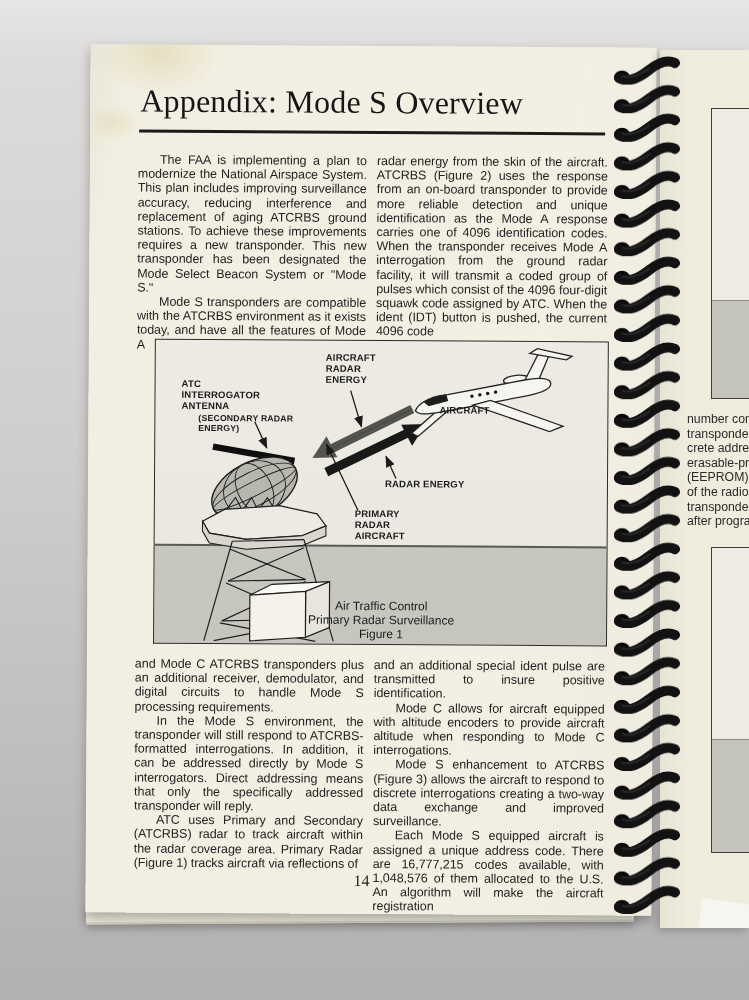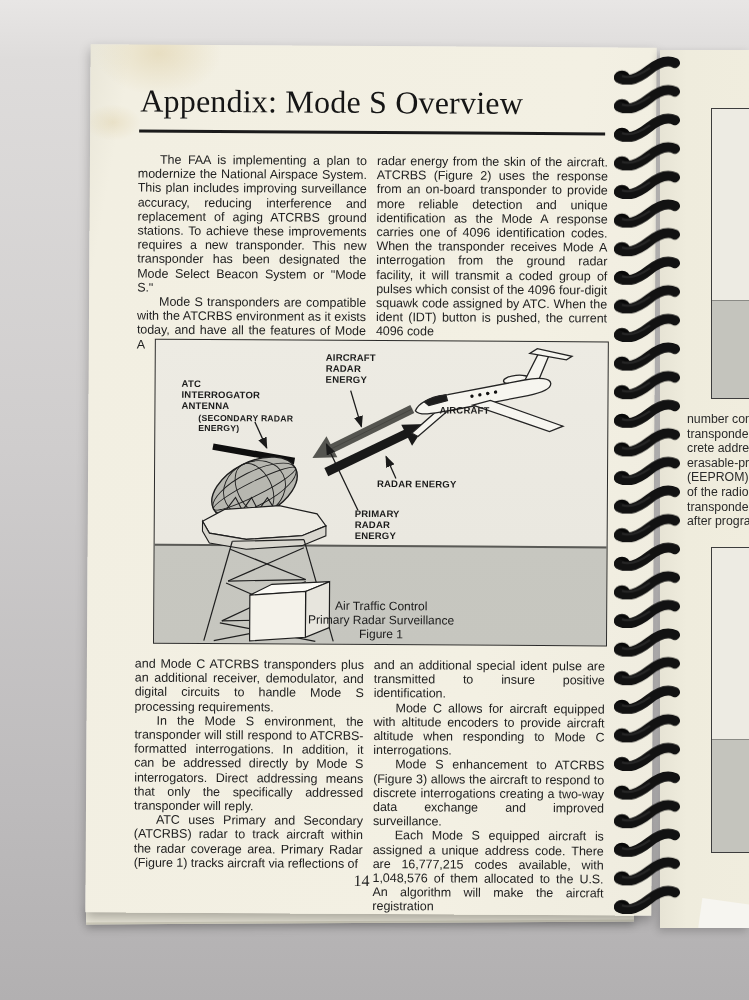--- a/index.html
+++ b/index.html
@@ -184,24 +184,24 @@
 
       <div class="flabel" style="left:170px; top:11px;">AIRCRAFT
 RADAR
 ENERGY</div>
       <div class="flabel" style="left:284px; top:26px;margin-top:37px;">AIRCRAFT</div>
       <div class="flabel" style="left:26px;  top:38px;">ATC
 INTERROGATOR
 ANTENNA</div>
       <div class="flabel sub" style="left:43px; top:73px;">(SECONDARY RADAR
 ENERGY)</div>
-      <div class="flabel" style="left:222px; top:137px;">RADAR ENERGY</div>
+      <div class="flabel" style="left:230px; top:137px;">RADAR ENERGY</div>
       <div class="flabel" style="left:200px; top:167px;">PRIMARY
 RADAR
-ENERGY</div>
+AIRCRAFT</div>
 
       <div class="fcap">
         <div>Air Traffic Control</div>
         <div>Primary Radar Surveillance</div>
         <div>Figure 1</div>
       </div>
     </div>
 
     <div class="col c-bl">
       <p>and Mode  C ATCRBS transponders plus an additional receiver, demodulator, and digital circuits to handle Mode  S processing requirements.</p>

